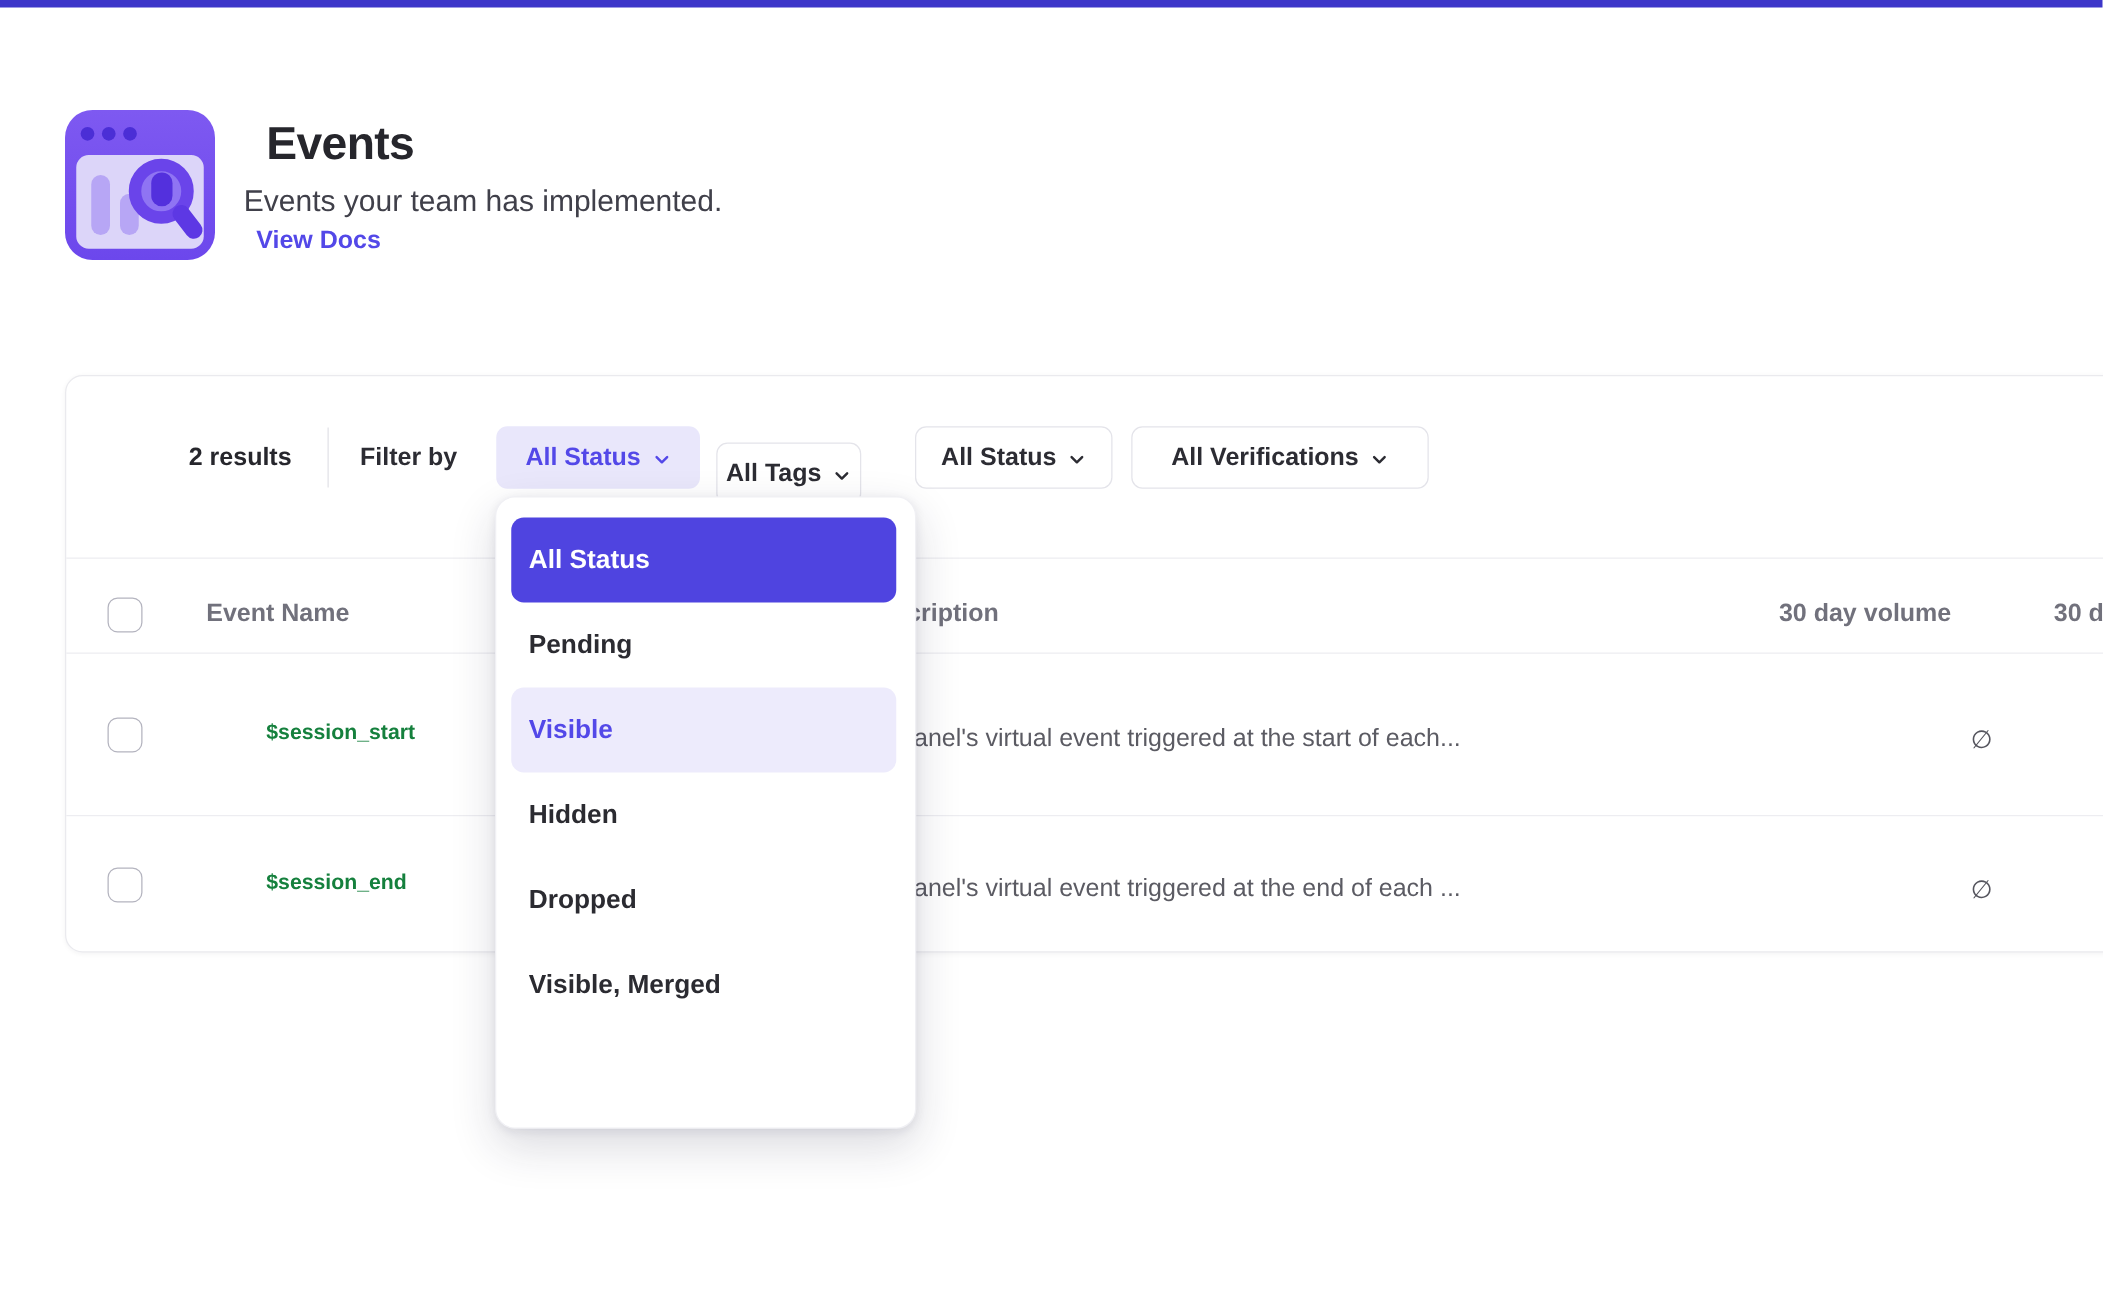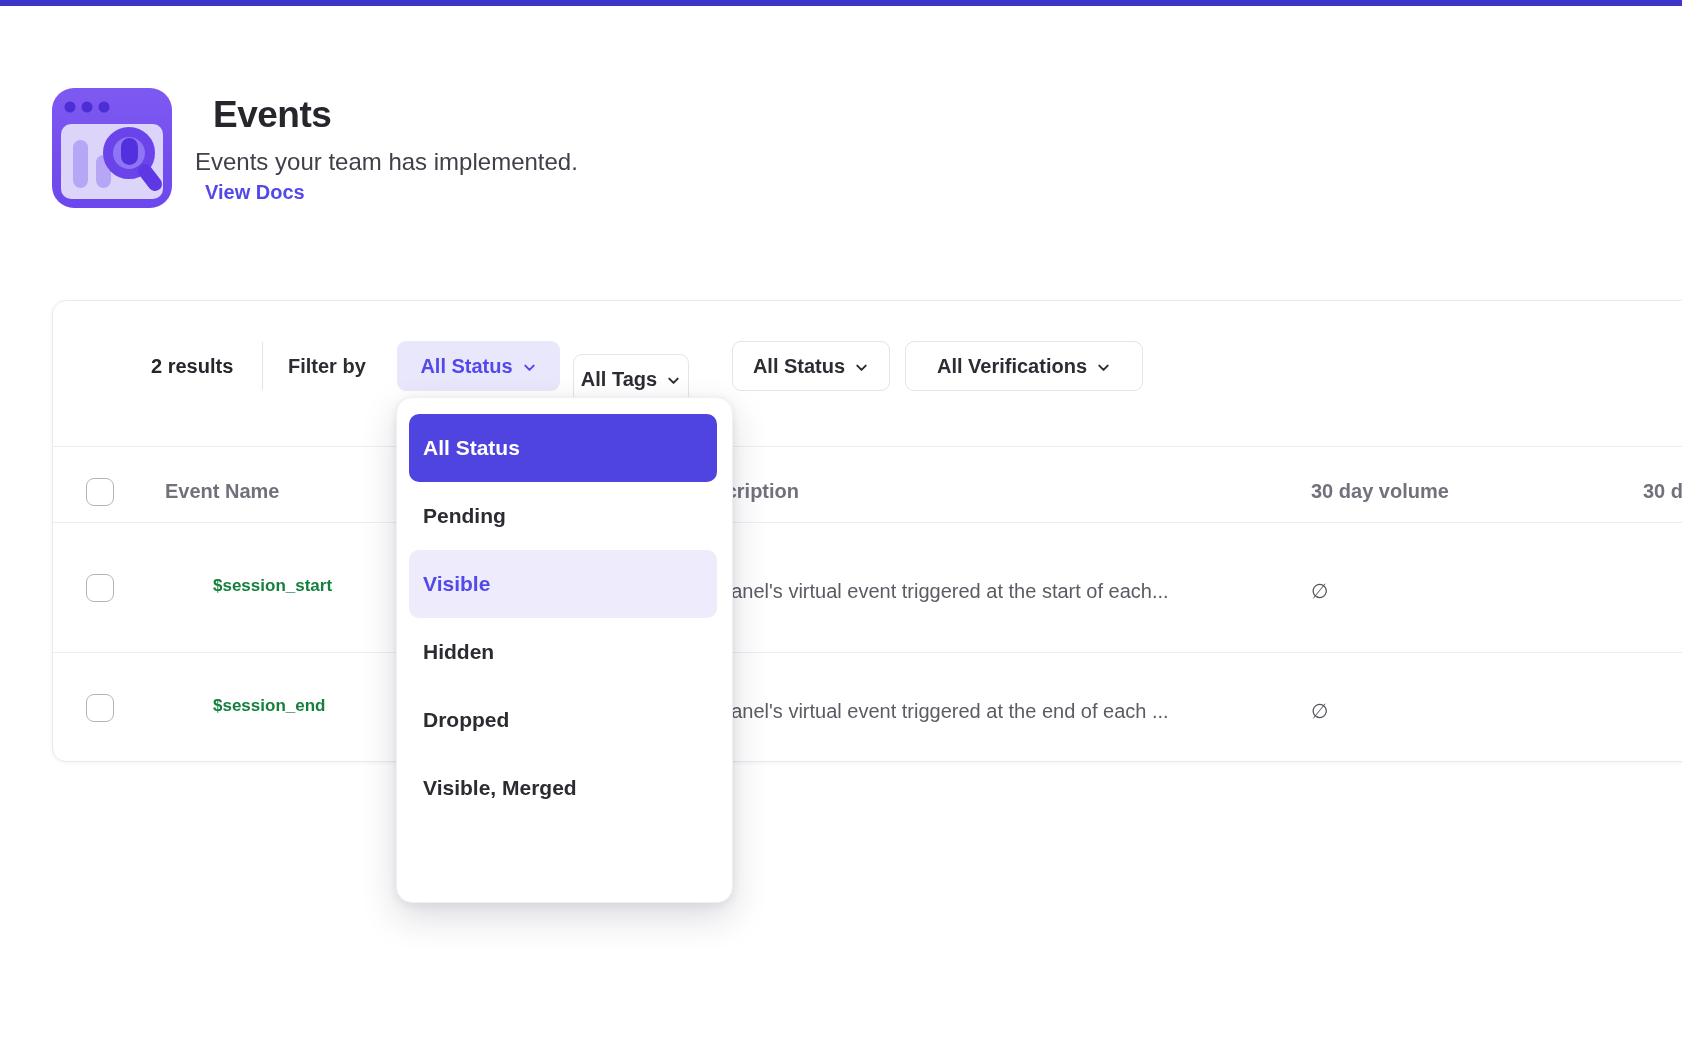--- a/index.html
+++ b/index.html
@@ -44,21 +44,21 @@
     border-top: 1px solid #ededf1; border-bottom: 1px solid #ededf1; }
   .th { position: absolute; font-size: 20px; font-weight: 700; color: #71717c; white-space: nowrap; }
   .trow { position: absolute; left: 0; width: 100%; }
   .row1 { top: 222px; height: 130px; border-bottom: 1px solid #ededf1; }
   .row2 { top: 352px; height: 110px; }
   .checkbox { position: absolute; left: 33px; width: 28px; height: 28px; background: #fff;
     border: 1.5px solid #b4b4bf; border-radius: 8px; cursor: pointer; }
   .ev-name { position: absolute; left: 120px; font-size: 17px; font-weight: 700; color: #15803d;
     white-space: nowrap; cursor: pointer; margin-left: 40px; }
   .ev-desc { position: absolute; left: 636px; font-size: 20px; color: #5b5b63; white-space: nowrap; }
-  .col-vol { position: absolute; left: 1258px; width: 283px; white-space: nowrap; }
+  .col-vol { position: absolute; left: 1258px; width: 283px; text-align: right; white-space: nowrap; }
   .vol-val { font-size: 20px; color: #55555e; }
 
   
   .dropdown { position: absolute; left: 396px; top: 397px; width: 337px; height: 506px;
     background: #ffffff; border: 1px solid #f0f0f4; border-radius: 16px; z-index: 10;
     box-shadow: 0 14px 36px rgba(30,30,60,0.16), 0 2px 8px rgba(30,30,60,0.08);
     padding-top: 16px; }
   .dd-item { height: 68px; margin: 0 15px 0 12px; display: flex; align-items: center;
     padding-left: 14px; font-size: 21px; font-weight: 600; color: #2b2b31; border-radius: 10px;
     cursor: pointer; }

